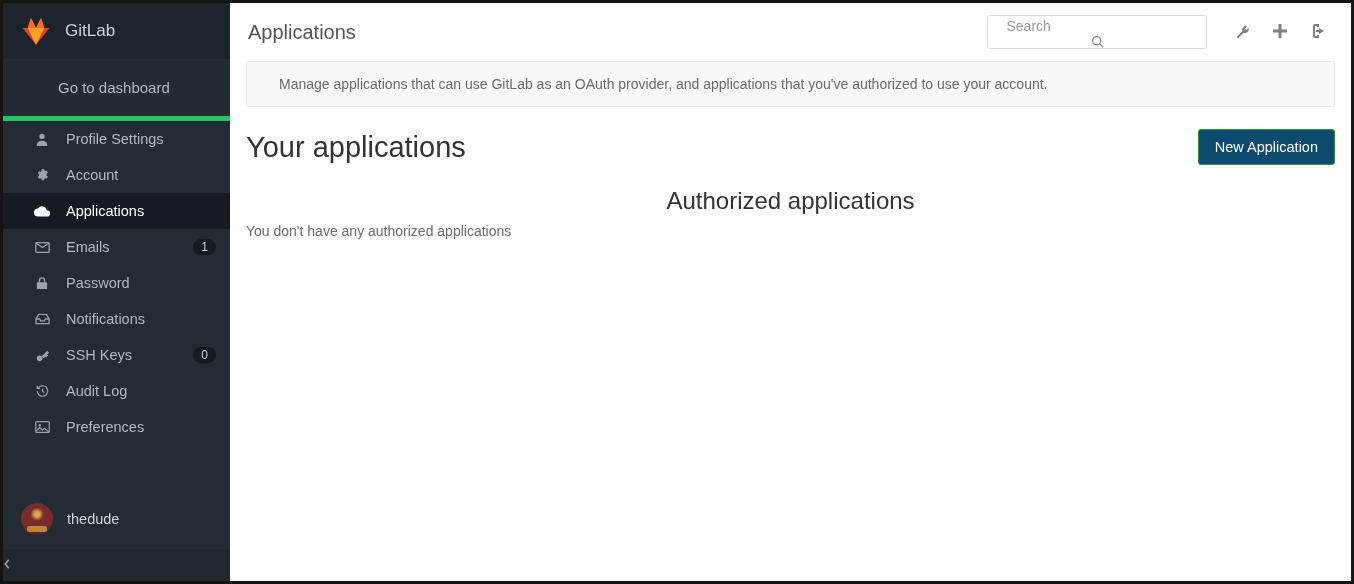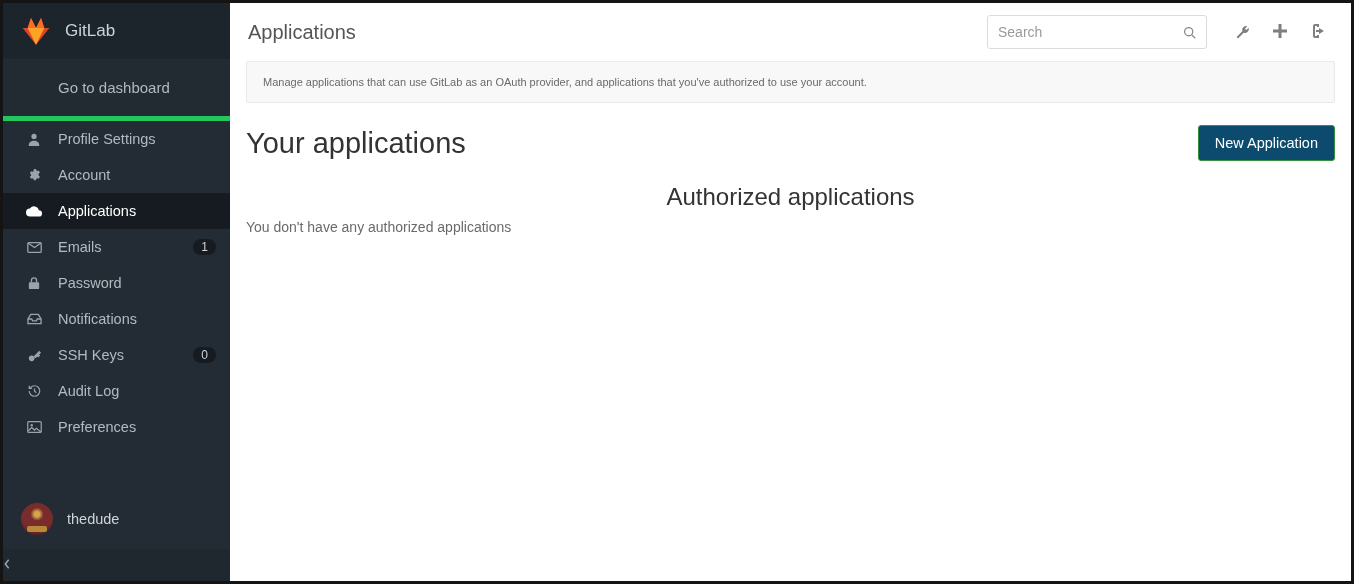--- a/index.html
+++ b/index.html
@@ -42,21 +42,21 @@
       font-size: 15px;
       border-bottom: 5px solid #22c55e;
       cursor: pointer;
       background: #222a32;
     }
 
     .nav { list-style: none; flex: 1; }
     .nav li {
       display: flex;
       align-items: center;
-      padding: 10px 14px 10px 22px;
+      padding: 10px 14px 10px 30px;
       font-size: 14.5px;
       color: #b3b9bf;
       cursor: pointer;
       position: relative;
     }
     .nav li .ic { width: 18px; text-align: center; margin-right: 15px; display: inline-flex; align-items: center; justify-content: center; }
     .nav li.active { background: #151b20; color: #fff; }
     .nav li .badge {
       margin-left: auto;
       background: #151b20;
@@ -101,36 +101,37 @@
       padding: 12px 18px;
       gap: 14px;
     }
     .topbar .page-title { font-size: 20px; font-weight: 400; color: #555; flex: 1; }
     .search-wrap {
       display: flex; align-items: center;
       border: 1px solid #dcdcdc; border-radius: 3px;
       width: 220px; height: 34px;
       padding: 0 10px;
       color: #7f7f7f;
+      flex-direction: column;
     }
     .search-wrap input {
       flex: 1; border: none; outline: none; font-size: 14px;
       color: #555; background: transparent;
     }
     .search-wrap input::placeholder { color: #9a9a9a; }
     .top-icons { display: flex; gap: 22px; padding: 0 8px 0 14px; color: #7f7f7f; }
     .top-icons .tic { cursor: pointer; display:inline-flex; }
 
     .banner {
       margin: 0 16px;
-      padding: 14px 16px;
+      padding: 14px 32px;
       background: #f8f8f8;
       border: 1px solid #e9e9e9;
       color: #6a6a6a;
-      font-size: 11px;
+      font-size: 14px;
       border-radius: 2px;
     }
 
     .content { padding: 22px 16px; position: relative; }
     .row-head { display: flex; align-items: center; gap: 12px; }
     .h-your { font-size: 29px; font-weight: 500; color: #333; flex: 1; }
     .btn-new {
       background: #0c4a6e; color: #fff;
       border: 1px solid #3a903a;
       padding: 9px 16px; border-radius: 3px;

